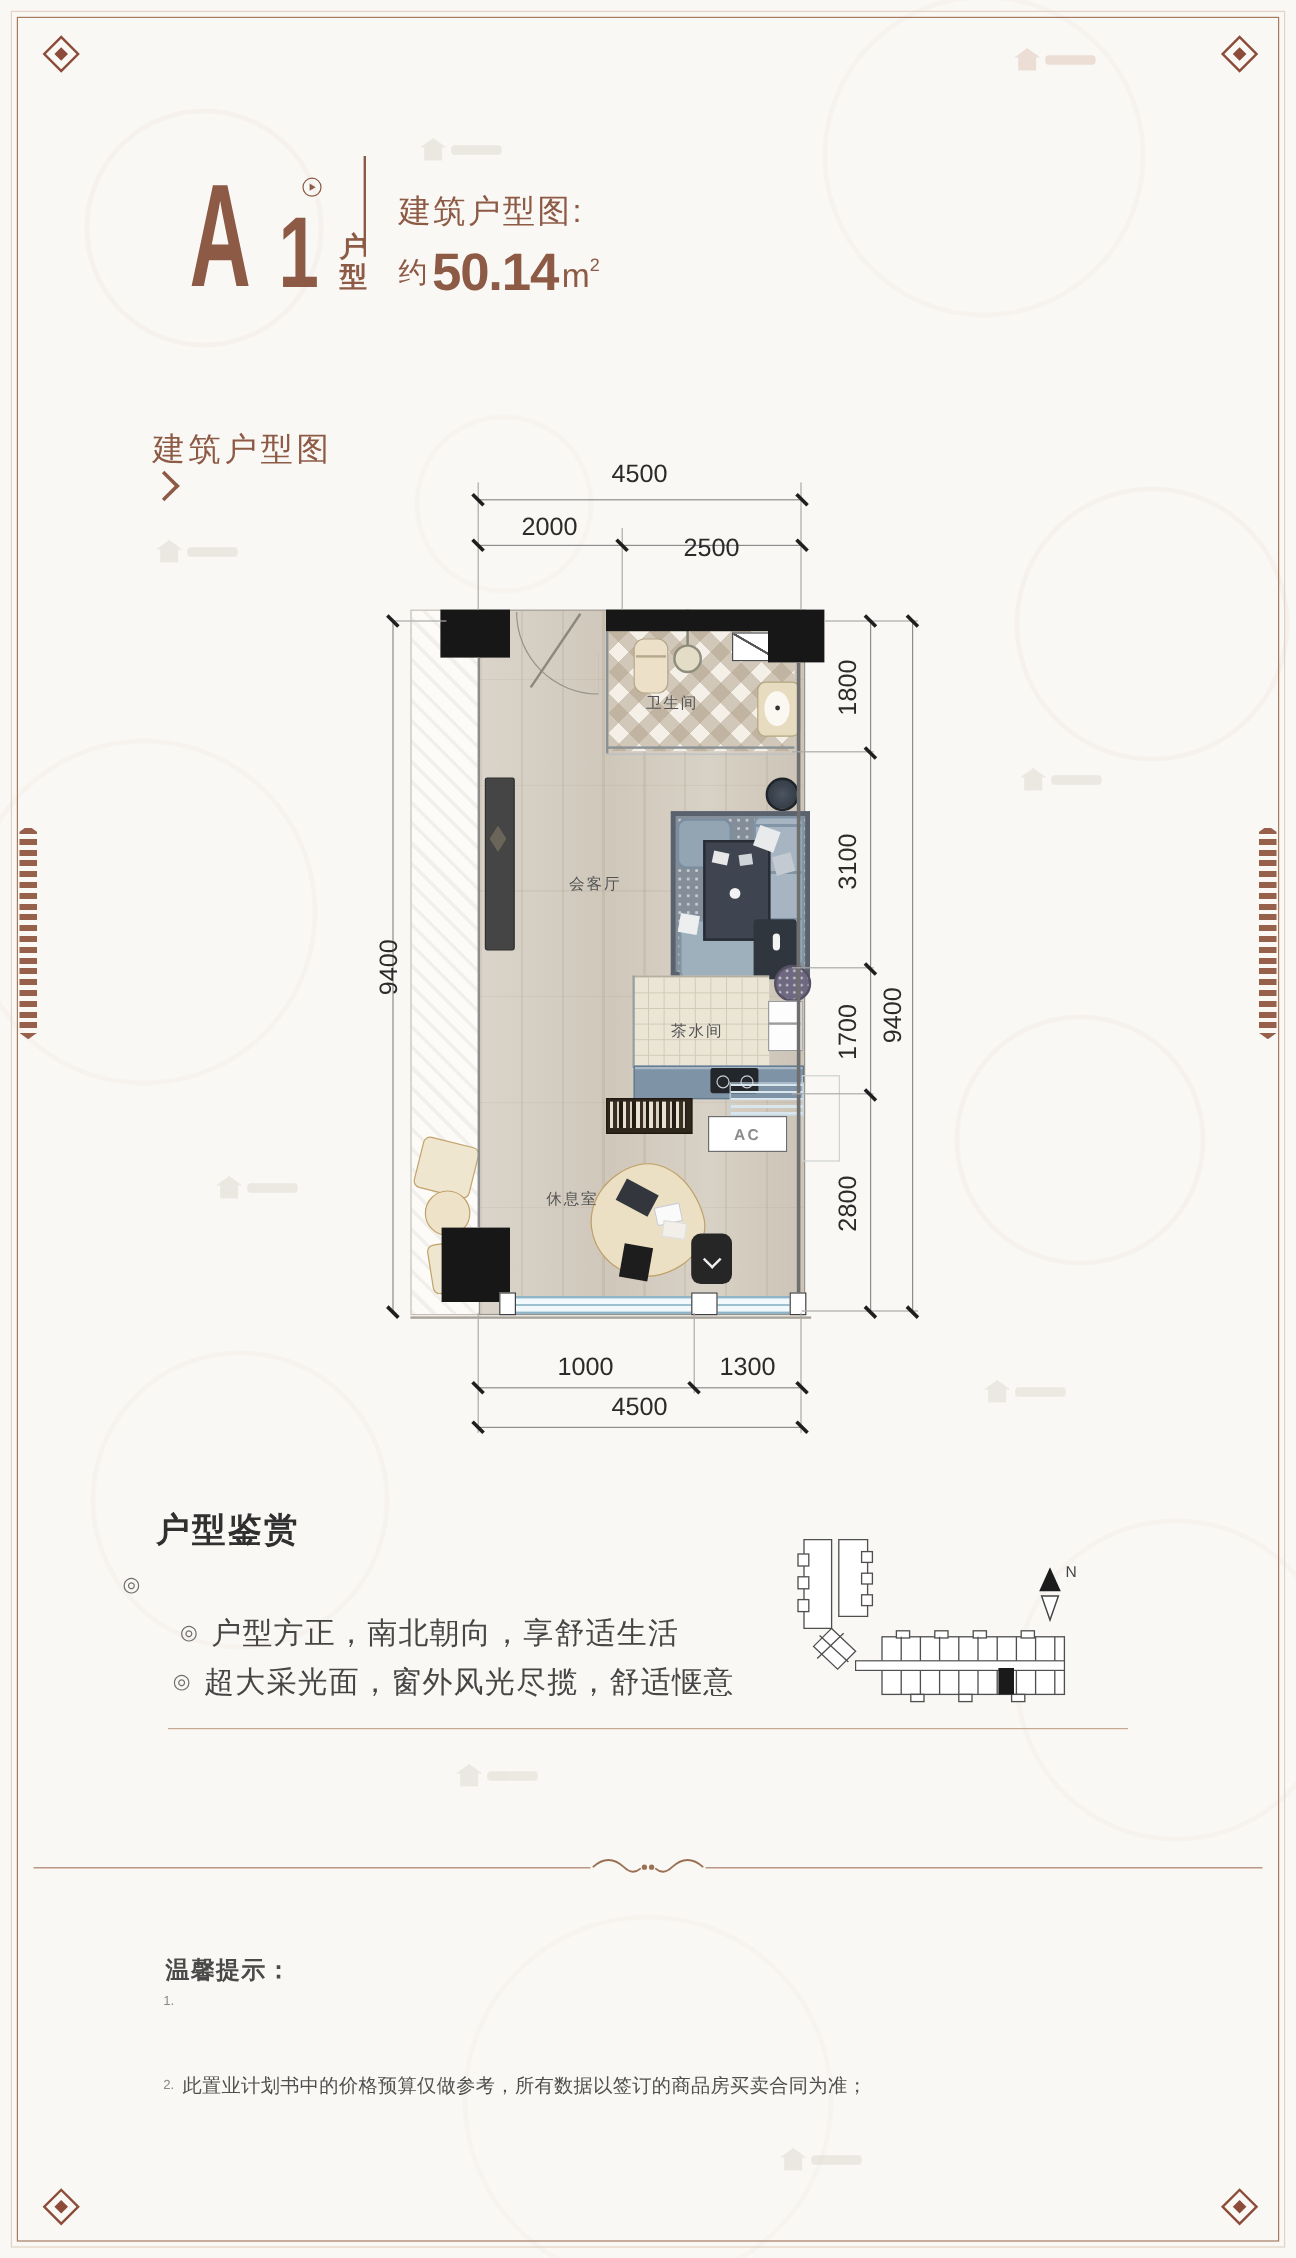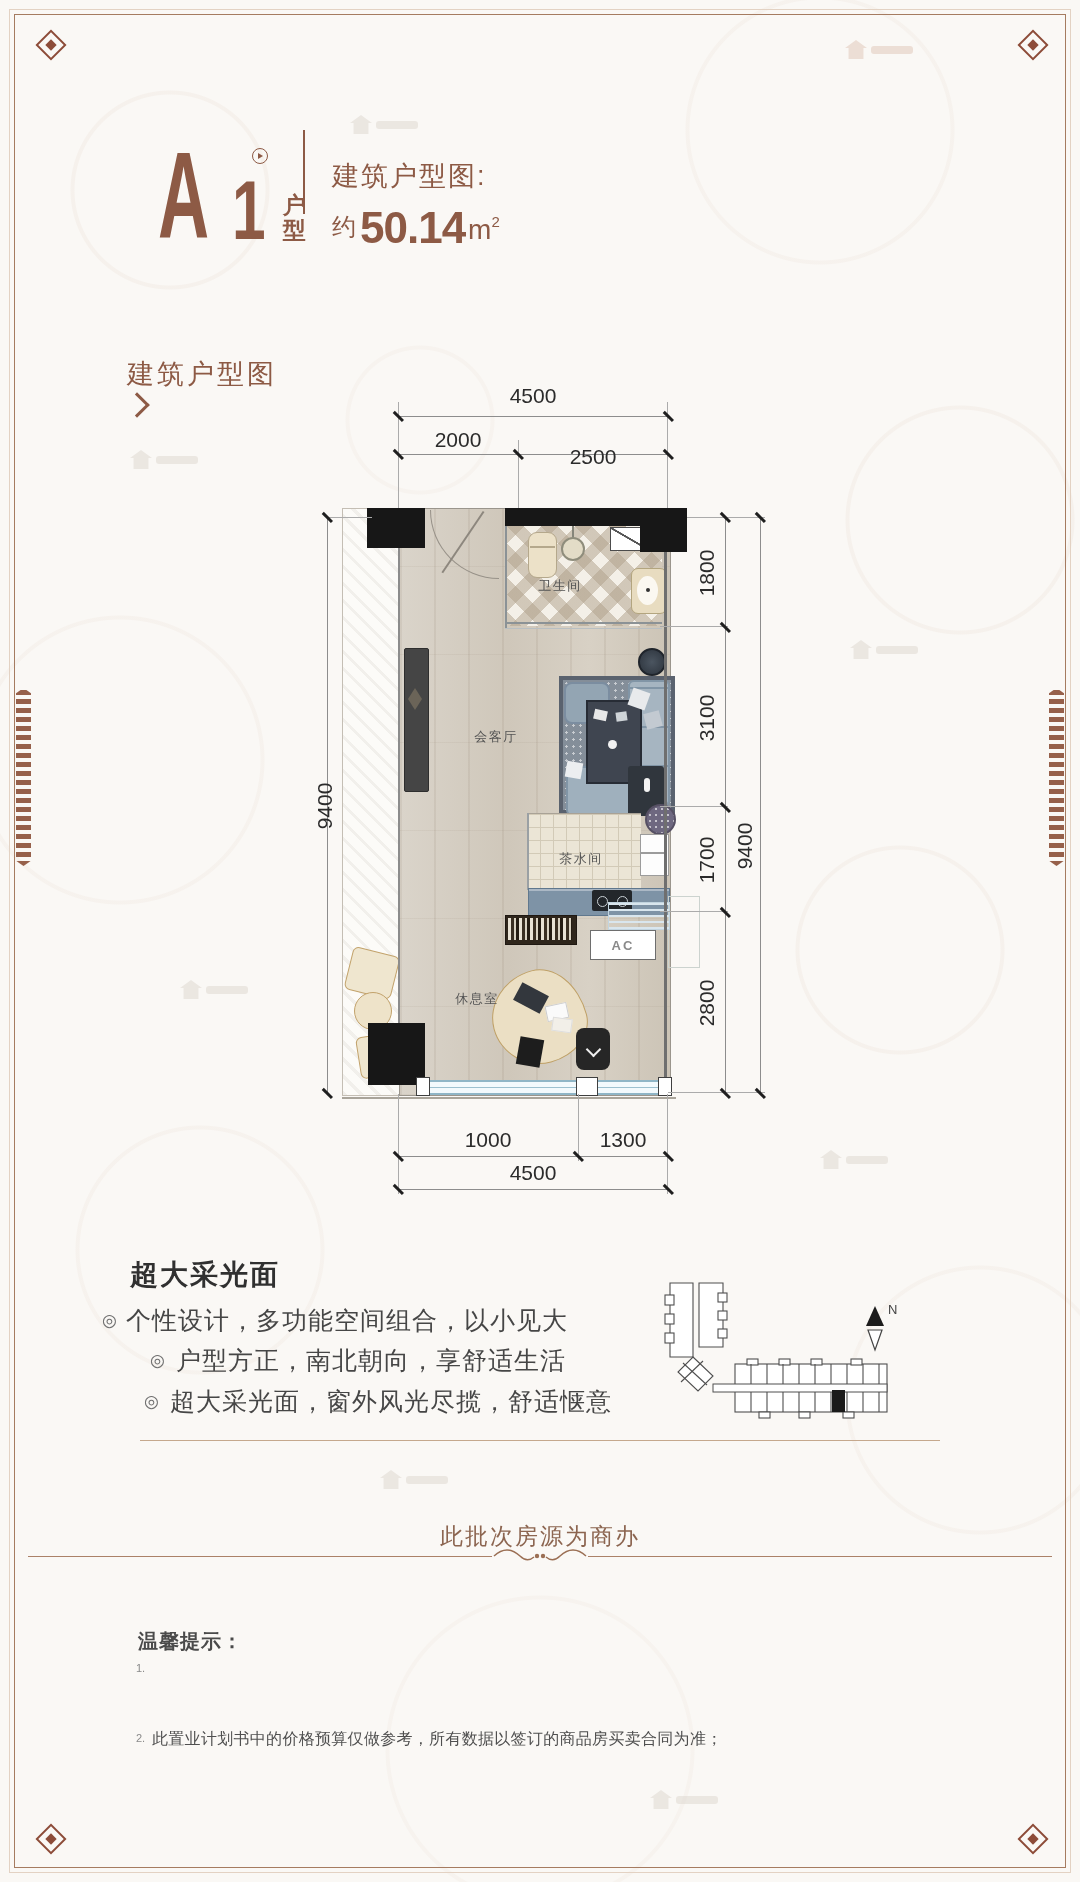--- a/index.html
+++ b/index.html
@@ -280,23 +280,22 @@
     <div class="dlab vlab" style="left:652px;top:561px;width:110px">1800</div>
     <div class="dlab vlab" style="left:652px;top:706px;width:110px">3100</div>
     <div class="dlab vlab" style="left:652px;top:848px;width:110px">1700</div>
     <div class="dlab vlab" style="left:652px;top:991px;width:110px">2800</div>
     <div class="dlab vlab" style="left:690px;top:834px;width:110px">9400</div>
     <div class="dlab" style="left:398px;top:1128px;width:180px">1000</div>
     <div class="dlab" style="left:578px;top:1128px;width:90px">1300</div>
     <div class="dlab" style="left:398px;top:1161px;width:270px">4500</div>
   </div>
 
-  <div class="appre-title" style="left:130px;top:1256px">超大采光面</div>
+  <div class="appre-title" style="left:130px;top:1256px">户型鉴赏</div>
   <span class="bullet-ico" style="left:102px;top:1310px">◎</span>
-  <span class="bullet-tx" style="left:126px;top:1304px">个性设计，多功能空间组合，以小见大</span>
   <span class="bullet-ico" style="left:150px;top:1350px">◎</span>
   <span class="bullet-tx" style="left:176px;top:1344px">户型方正，南北朝向，享舒适生活</span>
   <span class="bullet-ico" style="left:144px;top:1391px">◎</span>
   <span class="bullet-tx" style="left:170px;top:1385px">超大采光面，窗外风光尽揽，舒适惬意</span>
 
   <svg class="abs" style="left:655px;top:1270px" width="245" height="155" viewBox="0 0 245 155">
     <g stroke="#4f4f4f" fill="#ffffff" stroke-width="1.1">
       <path d="M15,13 h23 v74 h-23 z"></path>
       <rect x="10" y="25" width="9" height="10"></rect>
       <rect x="10" y="44" width="9" height="10"></rect>
@@ -322,21 +321,20 @@
     </g>
   </svg>
   <svg class="abs" style="left:864px;top:1306px" width="22" height="46" viewBox="0 0 22 46">
     <polygon points="11,0 20,20 2,20" fill="#1c1c1c"></polygon>
     <polygon points="4,24 18,24 11,44" fill="#ffffff" stroke="#444" stroke-width="1.2"></polygon>
   </svg>
   <div class="abs" style="left:888px;top:1302px;font-size:13px;color:#444">N</div>
 
   <div class="tdiv" style="left:140px;top:1440px;width:800px"></div>
 
-  <div class="notice">此批次房源为商办</div>
   <div class="flr" style="left:28px;top:1556px;width:464px"></div>
   <div class="flr" style="left:588px;top:1556px;width:464px"></div>
   <svg class="abs" style="left:492px;top:1546px" width="96" height="20" viewBox="0 0 96 20">
     <path d="M2,10 q13,-12 26,0 q7,7 14,1" fill="none" stroke="#9b6f54" stroke-width="1.5"></path>
     <circle cx="45" cy="10" r="2.2" fill="#9b6f54"></circle>
     <path d="M94,10 q-13,-12 -26,0 q-7,7 -14,1" fill="none" stroke="#9b6f54" stroke-width="1.5"></path>
     <circle cx="51" cy="10" r="2.2" fill="#9b6f54"></circle>
   </svg>
 
   <div class="tips-title" style="left:138px;top:1628px">温馨提示：</div>

